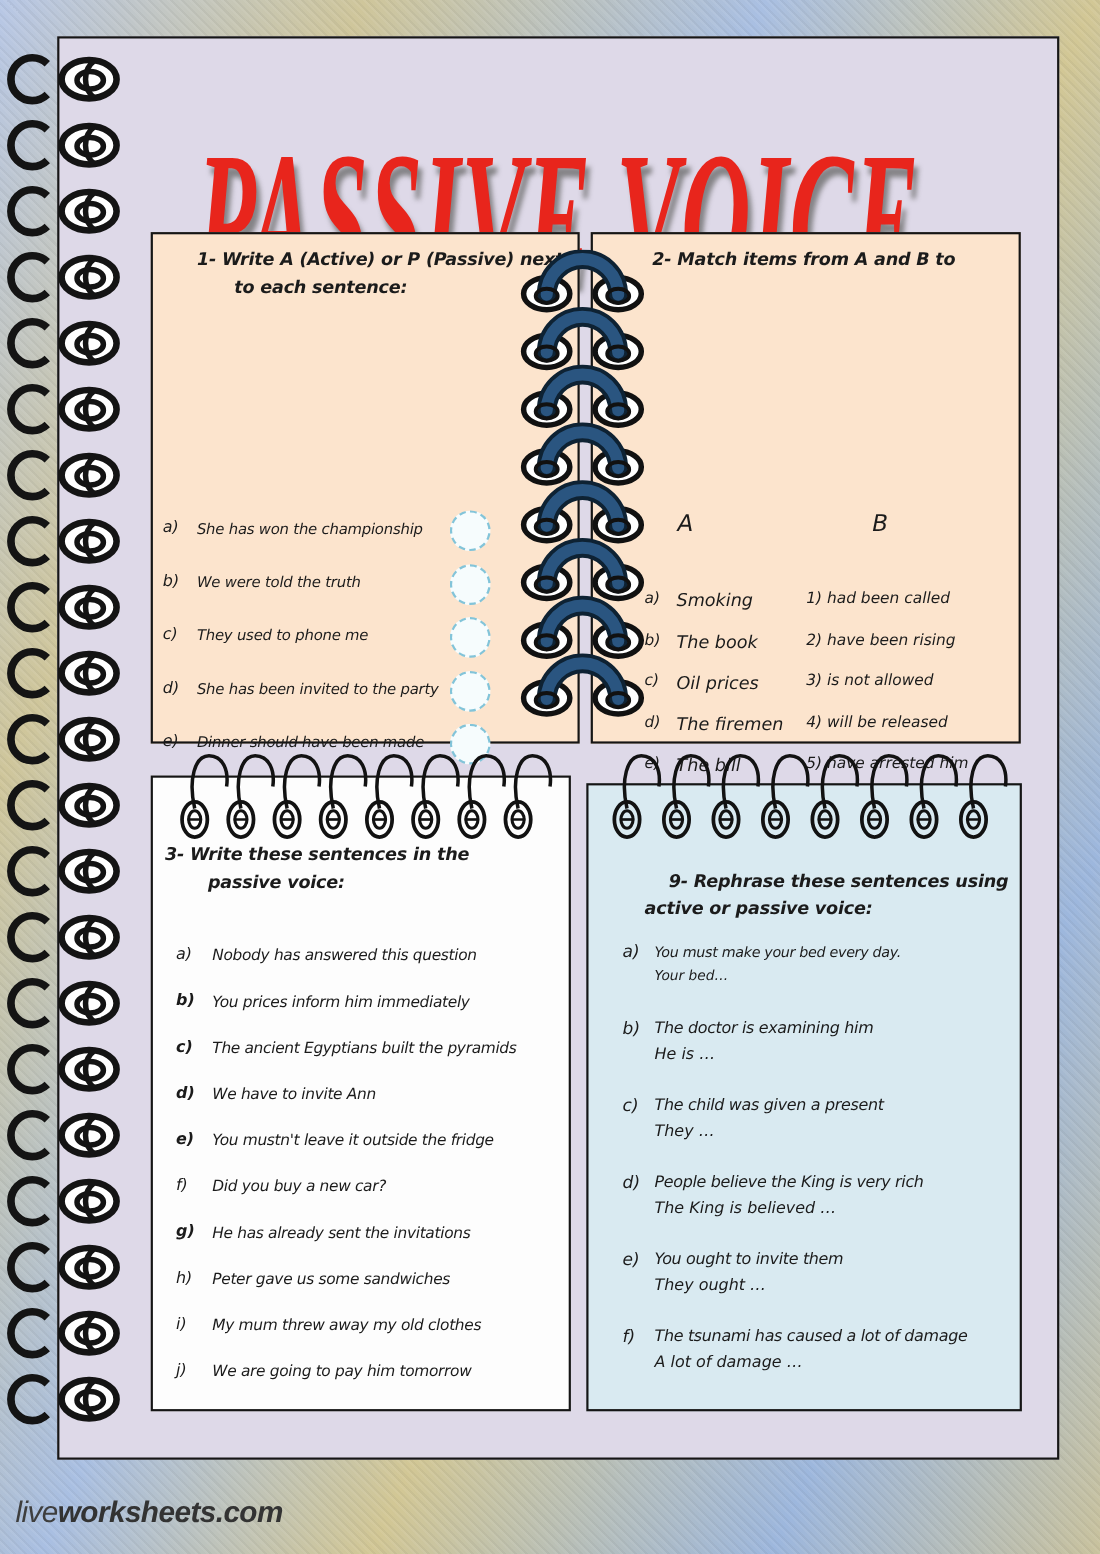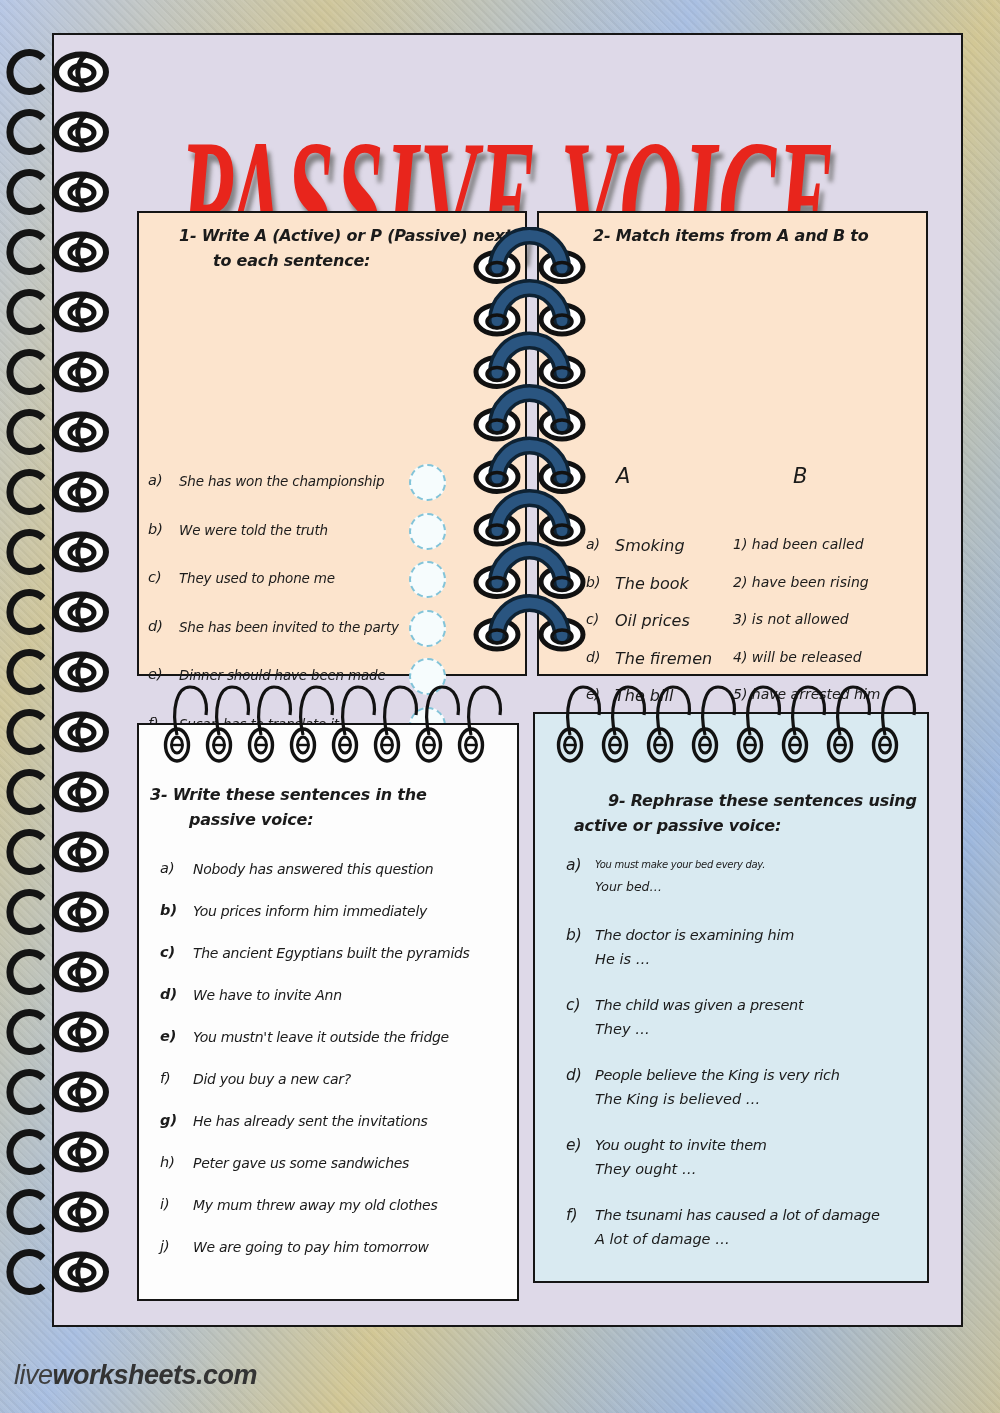--- a/index.html
+++ b/index.html
@@ -15,31 +15,31 @@
         background:#ded9e8;border:2px solid #161616;}
   .title{position:absolute;left:0;right:0;top:25px;height:130px;line-height:130px;
          text-align:center;white-space:nowrap;
          font-family:"Liberation Serif",serif;font-weight:bold;font-size:112px;
          color:#e8251c;letter-spacing:1px;
          transform:scale(0.78,1.55);transform-origin:center;
          text-shadow:5px 5px 4px rgba(110,110,110,.8);}
   .panel{position:absolute;border:2px solid #151515;}
   .p1{left:83px;top:176px;width:386px;height:461px;background:#fce4cd;}
   .p2{left:483px;top:176px;width:387px;height:461px;background:#fce4cd;}
-  .p3{left:83px;top:688px;width:378px;height:574px;background:#fdfdfd;}
+  .p3{left:83px;top:670px;width:378px;height:574px;background:#fdfdfd;}
   .p4{left:479px;top:677px;width:392px;height:567px;background:#d9eaf1;}
   .hdr{font-weight:bold;font-size:16px;line-height:23px;letter-spacing:-0.2px;}
   .p1 .hl1{padding:11px 0 0 40px;}
   .p1 .hl2{padding:2px 0 0 74px;}
   .p2 .hl1{padding:11px 0 0 54px;}
   .p2 .hl2{padding:2px 0 0 54px;}
   .p3 .hl1{padding:58px 0 0 11px;}
   .p3 .hl2{padding:2px 0 0 11px;margin-left:39px;}
   .p4 .hl1{padding:75px 0 0 73px;}
-  .p4 .hl2{padding:2px 0 0 39px;}
+  .p4 .hl2{padding:2px 0 0 51px;}
 
   .items1{position:absolute;left:0;top:252px;right:0;}
   .row1{position:relative;height:48.5px;}
   .row1 .ltr{position:absolute;left:11px;top:9px;font-size:14.5px;}
   .row1 .txt{position:absolute;left:42px;top:10px;font-size:13.5px;letter-spacing:-0.2px;}
   .spot{position:absolute;left:272px;top:1px;width:33px;height:33px;border-radius:50%;
         border:2.5px dashed #82c4d9;background:#f6fcfd;cursor:text;}
 
   .collabels{position:absolute;top:253px;left:0;right:0;height:30px;font-size:21px;}
   .colA{position:absolute;left:79px;} .colB{position:absolute;left:256px;}
@@ -53,21 +53,21 @@
   .row3{position:relative;height:42px;}
   .row3 .ltr{position:absolute;left:23px;top:8px;font-size:14.5px;}
   .row3 .txt{position:absolute;left:56px;top:9px;font-size:14px;letter-spacing:-0.3px;}
   [data-weight="bold"]{font-weight:bold;}
 
   .items4{position:absolute;left:0;top:813px;right:0;}
   .row4{position:relative;height:70px;}
   .row4 .ltr{position:absolute;left:33px;top:3px;font-size:15.5px;}
   .row4 .l1{position:absolute;left:62px;top:4px;font-size:14.5px;letter-spacing:-0.3px;}
   .row4 .l2{position:absolute;left:62px;top:28px;font-size:14.5px;}
-  .row4[data-size="small"] .l1{font-size:10px;top:6px;}
+  .row4[data-size="small"] .l1{font-size:13px;top:6px;}
   .row4[data-size="small"] .l2{font-size:12.5px;top:26px;}
 
   .deco{position:absolute;pointer-events:none;}
   .spiral-left{left:2px;top:42px;}
   .arcs{left:455px;top:227px;}
   .coil3{left:157px;top:675px;}
   .coil4{left:550px;top:675px;}
 
   .footer{position:absolute;left:14px;top:1360px;font-family:"Liberation Sans",sans-serif;
           font-size:27px;color:#3e3e3e;letter-spacing:-0.5px;}

